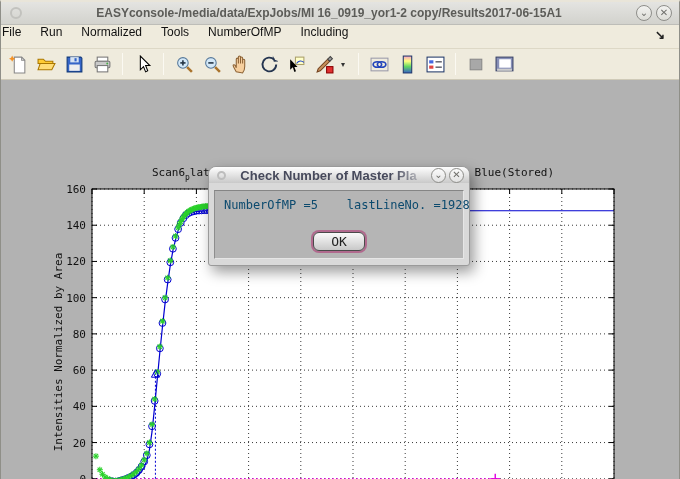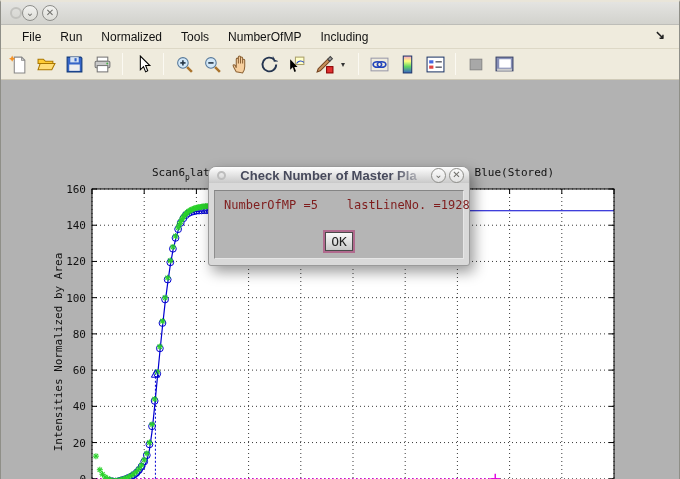--- a/index.html
+++ b/index.html
@@ -16,21 +16,21 @@
       margin-left:9px; flex:0 0 auto; }
   .win-title { flex:1; text-align:center; font-size:12px; font-weight:bold; color:#5c5c58;
       white-space:nowrap; overflow:hidden; }
   .win-controls { display:flex; gap:4px; margin-right:7px; flex:0 0 auto; }
   .round-btn { width:16px; height:16px; border-radius:50%; border:1px solid #8e8e8a;
       display:flex; align-items:center; justify-content:center; font-size:10px; color:#6e6e6a;
       background:linear-gradient(#f2f2f0,#ddddd8); cursor:default; line-height:1; }
 
   
   .menubar { position:absolute; left:0; top:23px; width:100%; height:24px;
-      background:#efebdd; display:flex; align-items:center; gap:19px; padding-left:21px;
+      background:#efebdd; display:flex; align-items:flex-start; gap:19px; padding-left:1px;
       font-size:12px; color:#111; border-bottom:1px solid #ddd8c6; }
   .menu-item { cursor:default; }
   .dock-arrow { position:absolute; right:14px; top:3px; font-size:12px; font-weight:bold; color:#222; }
 
   
   .toolbar { position:absolute; left:0; top:47px; width:100%; height:31px;
       background:#efebdd; display:flex; align-items:center; gap:6px; padding-left:6px;
       border-bottom:1px solid #cfcaB8; }
   .tbtn { width:22px; height:22px; display:flex; align-items:center; justify-content:center; }
   .tbtn svg { width:19px; height:19px; }
@@ -56,33 +56,34 @@
   .dlg-circle { width:9px; height:9px; border-radius:50%; border:2px solid #bdbdbd; margin-left:8px; flex:0 0 auto; }
   .dlg-title { flex:1; text-align:center; font-size:13px; font-weight:bold; color:#474a5c;
       white-space:nowrap; overflow:hidden;
       -webkit-mask-image:linear-gradient(90deg,#000 82%,transparent 98%); }
   .dlg-controls { display:flex; gap:3px; margin-right:5px; flex:0 0 auto; }
   .dlg-controls .round-btn { width:15px; height:15px; background:linear-gradient(#fbfbfb,#e2e2e2); }
   .dlg-body { position:absolute; left:5px; top:23px; right:5px; bottom:6px; background:#b5b5b5;
       border-top:1px solid #858585; border-left:1px solid #8d8d8d;
       border-right:1px solid #e6e6e6; border-bottom:1px solid #e6e6e6; }
   .dlg-message { position:absolute; left:9px; top:7px; font-family:"DejaVu Sans Mono", monospace;
-      font-size:12px; color:#7f1d1d; white-space:pre; }
+      font-size:12px; color:#0c4a6e; white-space:pre; }
   .ok-btn { position:absolute; left:50%; top:41px; transform:translateX(-50%);
-      width:28px; height:19px; font-family:"DejaVu Sans Mono", monospace; font-size:13px; color:#222;
-      background:linear-gradient(#fafafa,#c8c8c8); border:1px solid #4a4a4a; border-radius:0;
+      width:52px; height:19px; font-family:"DejaVu Sans Mono", monospace; font-size:13px; color:#222;
+      background:linear-gradient(#fafafa,#c8c8c8); border:1px solid #4a4a4a; border-radius:6px;
       box-shadow:0 0 0 2px #b16a8e; cursor:default; }
 </style>
 </head>
 <body>
 
 <div id="window">
 
   <div class="titlebar">
     <span class="win-circle"></span>
+    <span class="win-title">EASYconsole-/media/data/ExpJobs/MI 16_0919_yor1-2 copy/Results2017-06-15A1</span>
     <span class="win-controls">
       <span class="round-btn">
           <span>⌄</span>
         </span>
       <span class="round-btn">
           <span>✕</span>
         </span>
     </span>
   </div>
 

